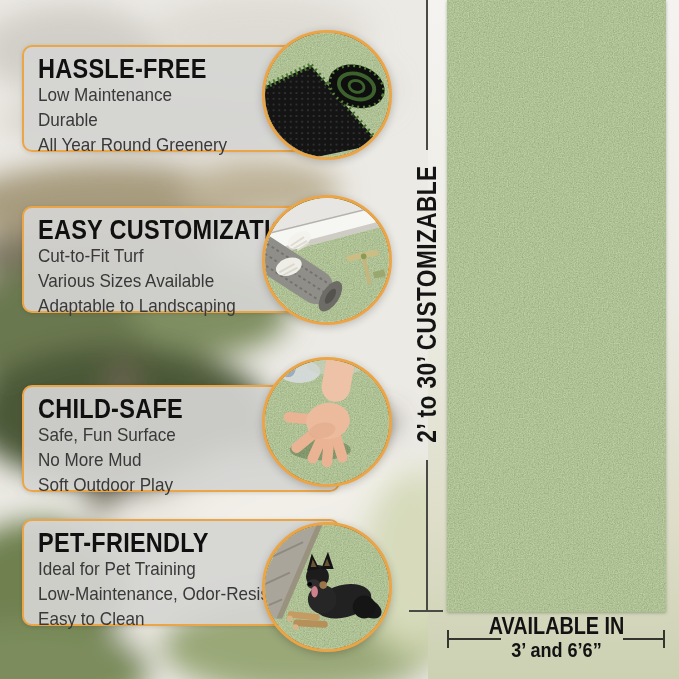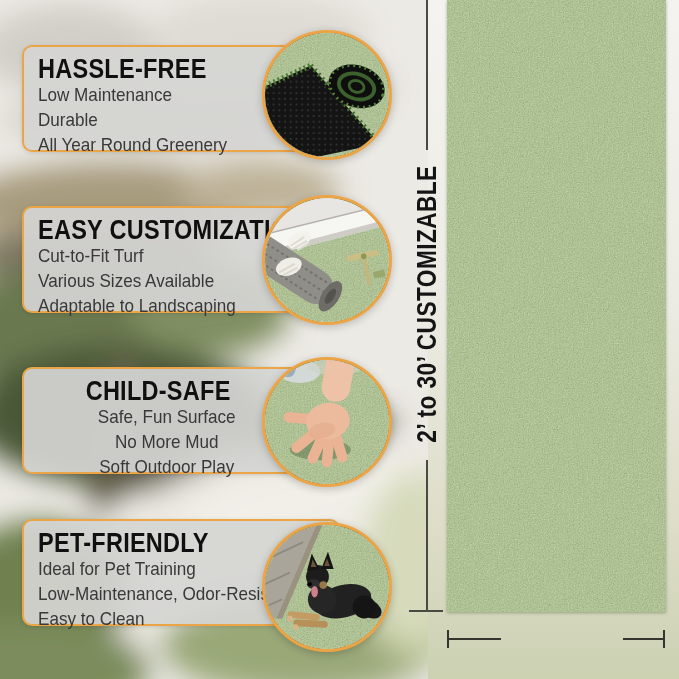--- a/index.html
+++ b/index.html
@@ -40,21 +40,21 @@
     transform:scaleX(.90);transform-origin:0 50%;white-space:nowrap;
   }
   .photo{
     position:absolute;left:262px;width:130px;height:130px;border-radius:50%;
     border:3px solid #eca546;overflow:hidden;z-index:5;
     box-shadow:inset 0 0 0 2px rgba(255,255,255,.85), 0 2px 8px rgba(0,0,0,.22);
     background:#476231;
   }
   .photo svg{display:block;width:100%;height:100%;}
   .ph1{top:30px;} .ph2{top:195px;} .ph3{top:357px;} .ph4{top:522px;}
-  .f1{top:45px;} .f2{top:206px;} .f3{top:367px;text-align:center;} .f4{top:519px;}
+  .f1{top:45px;} .f2{top:206px;} .f3{top:385px;} .f4{top:519px;}
   
   .hdim{position:absolute;left:447px;top:612px;width:219px;height:60px;z-index:3;}
   .hcap{position:absolute;top:18px;width:2px;height:18px;background:#35352f;}
   .hcap.left{left:0;} .hcap.right{right:1px;}
   .hseg{position:absolute;top:26px;height:2px;background:#35352f;}
   .hseg.left{left:2px;width:52px;} .hseg.right{right:3px;width:40px;}
   .hlabel{position:absolute;left:0;top:2px;width:100%;text-align:center;color:#121212;}
   .hlabel .l1{margin:0;font-size:23px;line-height:24px;font-weight:700;transform:scaleX(.86);white-space:nowrap;}
   .hlabel .l2{margin:0;font-size:21px;line-height:23px;font-weight:700;transform:scaleX(.86);white-space:nowrap;}
 </style>
@@ -268,17 +268,21 @@
           <ellipse cx="44" cy="64" rx="3.5" ry="6" fill="#cf7f8d"></ellipse>
           <circle cx="53" cy="57" r="4" fill="#a87f4e" opacity="0.9"></circle>
         </g>
       </g>
     </svg>
   </div>
 
   <div class="hdim">
     <div class="hcap left"></div>
     <div class="hseg left"></div>
+    <div class="hlabel">
+      <p class="l1">AVAILABLE IN</p>
+      <p class="l2">3’ and 6’6”</p>
+    </div>
     <div class="hseg right"></div>
     <div class="hcap right"></div>
   </div>
 
 </div>
 
 </body></html>

